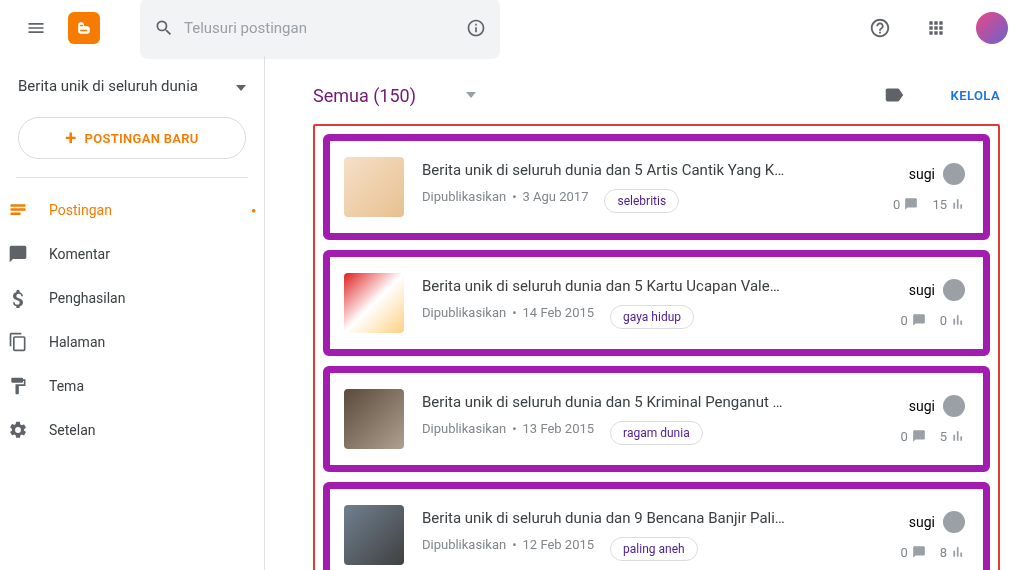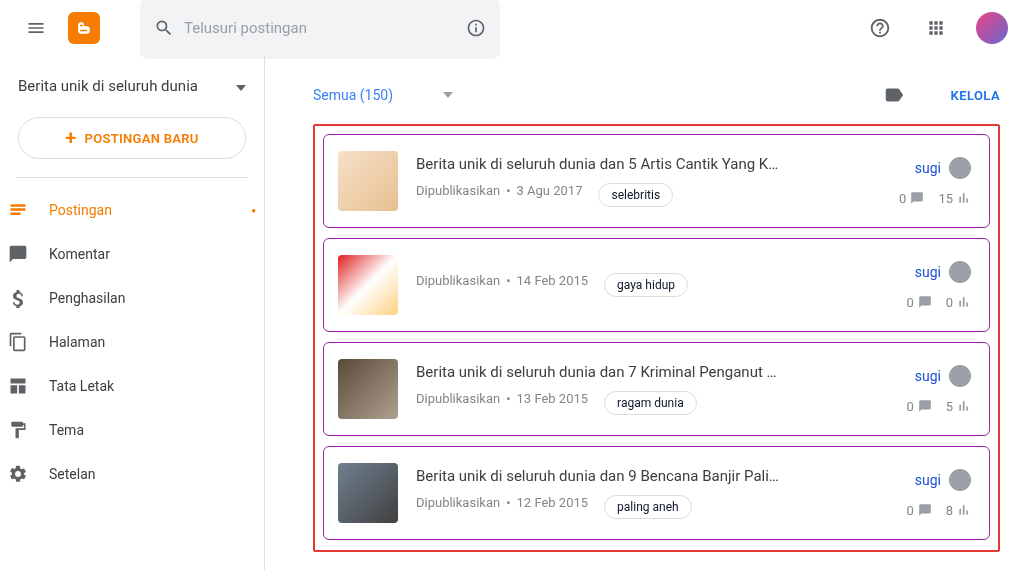--- a/index.html
+++ b/index.html
@@ -30,35 +30,35 @@
 .nav-item.active { color: #f57c00; }
 .nav-item .icon { width: 20px; height: 20px; display: flex; align-items: center; justify-content: center; }
 .nav-item.active .icon svg { fill: #f57c00; }
 .nav-item .icon svg { fill: #5f6368; }
 .nav-item.active .bullet { color: #f57c00; margin-left: auto; }
 .bullet { font-size: 8px; }
 
 
 .main { flex: 1; padding: 28px 24px 0 48px; overflow: auto; }
 .filter-row { display: flex; align-items: center; margin-bottom: 18px; }
-.filter-label { color: #3b82f6; font-size: 14px; }
+.filter-label { color: #701a75; font-size: 18px; }
 .filter-drop { color: #9aa0a6; margin-left: 50px; display: flex; align-items: center; }
 .filter-spacer { flex: 1; }
 .tag-icon { color: #5f6368; margin-right: 22px; display: flex; }
 .manage-link { color: #1a73e8; font-size: 13px; font-weight: 600; letter-spacing: .4px; cursor: pointer; padding-left: 24px; }
 
 .posts-box { border: 2px solid #e53935; border-radius: 2px; padding: 8px 0 0; }
-.post-card { margin: 0 8px 10px; border: 1px solid #a21caf; border-radius: 6px; padding: 16px 18px 16px 14px; display: flex; align-items: center; gap: 18px; }
+.post-card { margin: 0 8px 10px; border: 7px solid #a21caf; border-radius: 6px; padding: 16px 18px 16px 14px; display: flex; align-items: center; gap: 18px; }
 .thumb { width: 60px; height: 60px; border-radius: 4px; flex-shrink: 0; }
 .post-body { flex: 1; min-width: 0; }
 .post-title { font-size: 15px; color: #3c4043; margin-bottom: 10px; white-space: nowrap; overflow: hidden; text-overflow: ellipsis; }
 .post-meta { display: flex; align-items: flex-start; gap: 6px; color: #80868b; font-size: 13px; }
-.post-tag { border: 1px solid #dadce0; border-radius: 14px; padding: 4px 12px; font-size: 12px; color: #0f172a; margin-left: 10px; }
+.post-tag { border: 1px solid #dadce0; border-radius: 14px; padding: 4px 12px; font-size: 12px; color: #4c1d95; margin-left: 10px; }
 .post-right { display: flex; flex-direction: column; align-items: flex-end; gap: 12px; }
-.author-row { display: flex; align-items: center; gap: 8px; color: #1d4ed8; font-size: 14px; }
+.author-row { display: flex; align-items: center; gap: 8px; color: #000000; font-size: 14px; }
 .author-avatar { width: 22px; height: 22px; border-radius: 50%; background: #9aa0a6; }
 .stats-row { display: flex; align-items: center; gap: 14px; color: #80868b; font-size: 13px; }
 .stat { display: flex; align-items: center; gap: 4px; }
 .stat svg { fill: #9aa0a6; }
 </style>
 </head>
 <body>
 
 <div class="header">
   <div class="menu-btn">
@@ -139,28 +139,20 @@
       <span class="icon">
           <svg width="20" height="20" viewBox="0 0 24 24">
             <path d="M16 1H4a2 2 0 00-2 2v14h2V3h12V1zm3 4H8a2 2 0 00-2 2v14a2 2 0 002 2h11a2 2 0 002-2V7a2 2 0 00-2-2zm0 16H8V7h11v14z"></path>
           </svg>
         </span>
       <span>Halaman</span>
     </div>
     <div class="nav-item">
       <span class="icon">
           <svg width="20" height="20" viewBox="0 0 24 24">
-            <path d="M3 3h18v6H3zm0 8h8v10H3zm10 0h8v10h-8z"></path>
-          </svg>
-        </span>
-      <span>Tata Letak</span>
-    </div>
-    <div class="nav-item">
-      <span class="icon">
-          <svg width="20" height="20" viewBox="0 0 24 24">
             <path d="M18 4V3a1 1 0 00-1-1H5a1 1 0 00-1 1v4a1 1 0 001 1h12a1 1 0 001-1V6h1v4H9v11a1 1 0 001 1h2a1 1 0 001-1v-9h8V4h-3z"></path>
           </svg>
         </span>
       <span>Tema</span>
     </div>
     <div class="nav-item">
       <span class="icon">
           <svg width="20" height="20" viewBox="0 0 24 24">
             <path d="M19.14 12.94a7.07 7.07 0 000-1.88l2.03-1.58a.5.5 0 00.12-.64l-1.92-3.32a.5.5 0 00-.61-.22l-2.39.96a7.03 7.03 0 00-1.62-.94l-.36-2.54A.5.5 0 0013.9 2h-3.84a.5.5 0 00-.49.42l-.36 2.54c-.59.24-1.13.56-1.62.94l-2.39-.96a.5.5 0 00-.61.22L2.67 8.48a.5.5 0 00.12.64l2.03 1.58a7.07 7.07 0 000 1.88l-2.03 1.58a.5.5 0 00-.12.64l1.92 3.32c.14.24.43.34.68.22l2.39-.96c.49.38 1.03.7 1.62.94l.36 2.54a.5.5 0 00.49.42h3.84a.5.5 0 00.49-.42l.36-2.54c.59-.24 1.13-.56 1.62-.94l2.39.96c.25.12.54.02.68-.22l1.92-3.32a.5.5 0 00-.12-.64l-2.03-1.58zM12 15.5A3.5 3.5 0 1112 8.5a3.5 3.5 0 010 7z"></path>
           </svg>
@@ -209,20 +201,21 @@
                 </svg></span>
         <span class="stat">15<svg width="14" height="14" viewBox="0 0 24 24">
                   <path d="M4 20h3V10H4zm6 0h3V4h-3zm6 0h3v-7h-3z"></path>
                 </svg></span>
       </div>
     </div>
         </div>
         <div class="post-card">
     <div class="thumb" style="background:linear-gradient(135deg,#e02020,#fff 50%,#ffd080)"></div>
     <div class="post-body">
+      <div class="post-title">Berita unik di seluruh dunia dan 5 Kartu Ucapan Vale…</div>
       <div class="post-meta">
         <span>Dipublikasikan</span>
         <span>•</span>
         <span>14 Feb 2015</span>
         <span class="post-tag">gaya hidup</span>
       </div>
     </div>
     <div class="post-right">
       <div class="author-row">
         <span>sugi</span>
@@ -234,21 +227,21 @@
                 </svg></span>
         <span class="stat">0<svg width="14" height="14" viewBox="0 0 24 24">
                   <path d="M4 20h3V10H4zm6 0h3V4h-3zm6 0h3v-7h-3z"></path>
                 </svg></span>
       </div>
     </div>
         </div>
         <div class="post-card">
     <div class="thumb" style="background:linear-gradient(135deg,#5a4a3a,#b0a090)"></div>
     <div class="post-body">
-      <div class="post-title">Berita unik di seluruh dunia dan 7 Kriminal Penganut …</div>
+      <div class="post-title">Berita unik di seluruh dunia dan 5 Kriminal Penganut …</div>
       <div class="post-meta">
         <span>Dipublikasikan</span>
         <span>•</span>
         <span>13 Feb 2015</span>
         <span class="post-tag">ragam dunia</span>
       </div>
     </div>
     <div class="post-right">
       <div class="author-row">
         <span>sugi</span>

